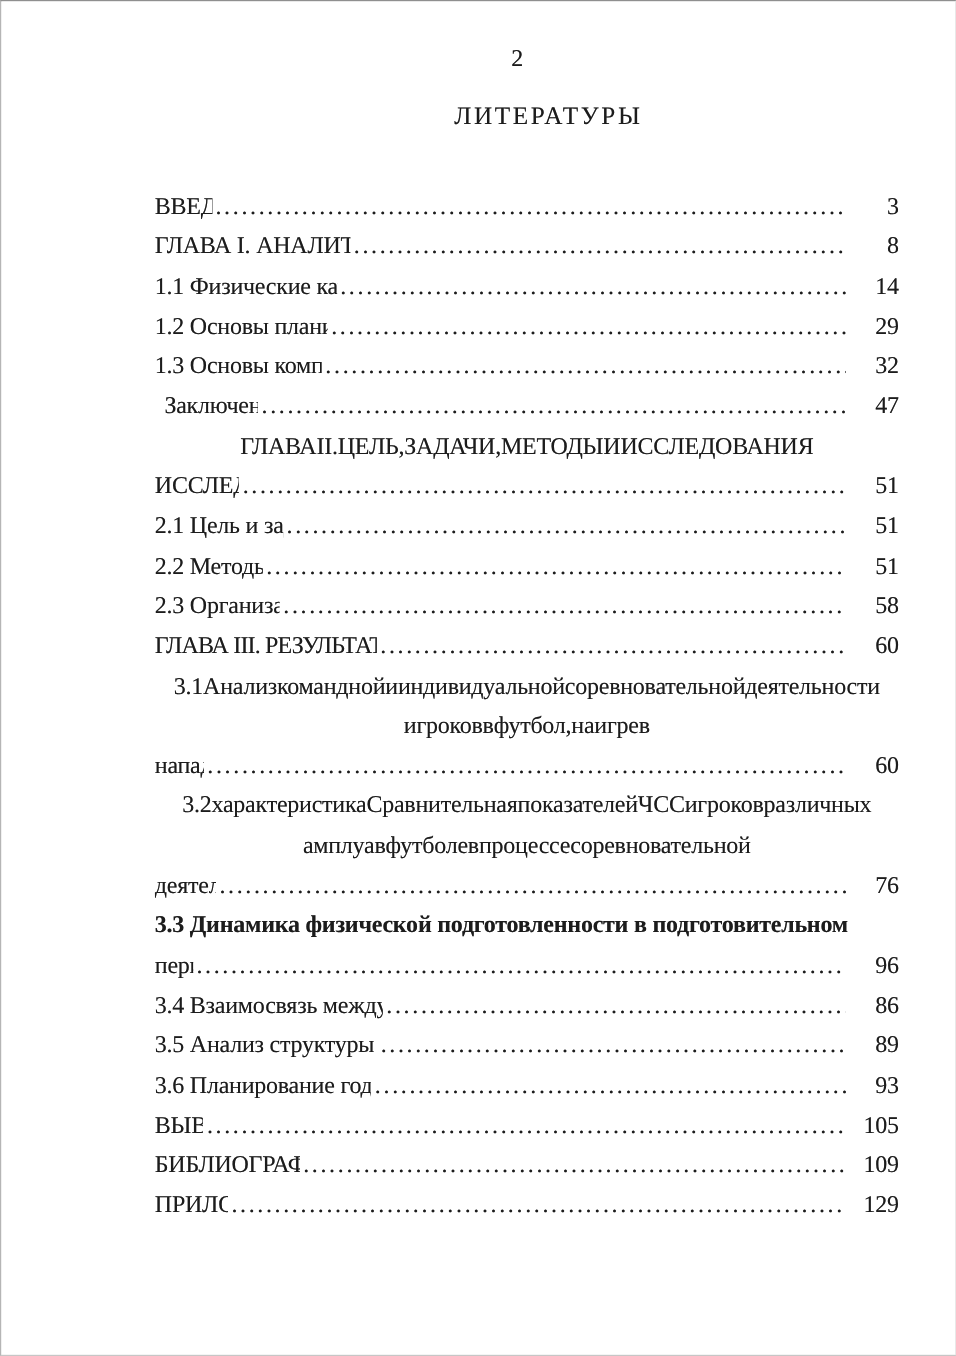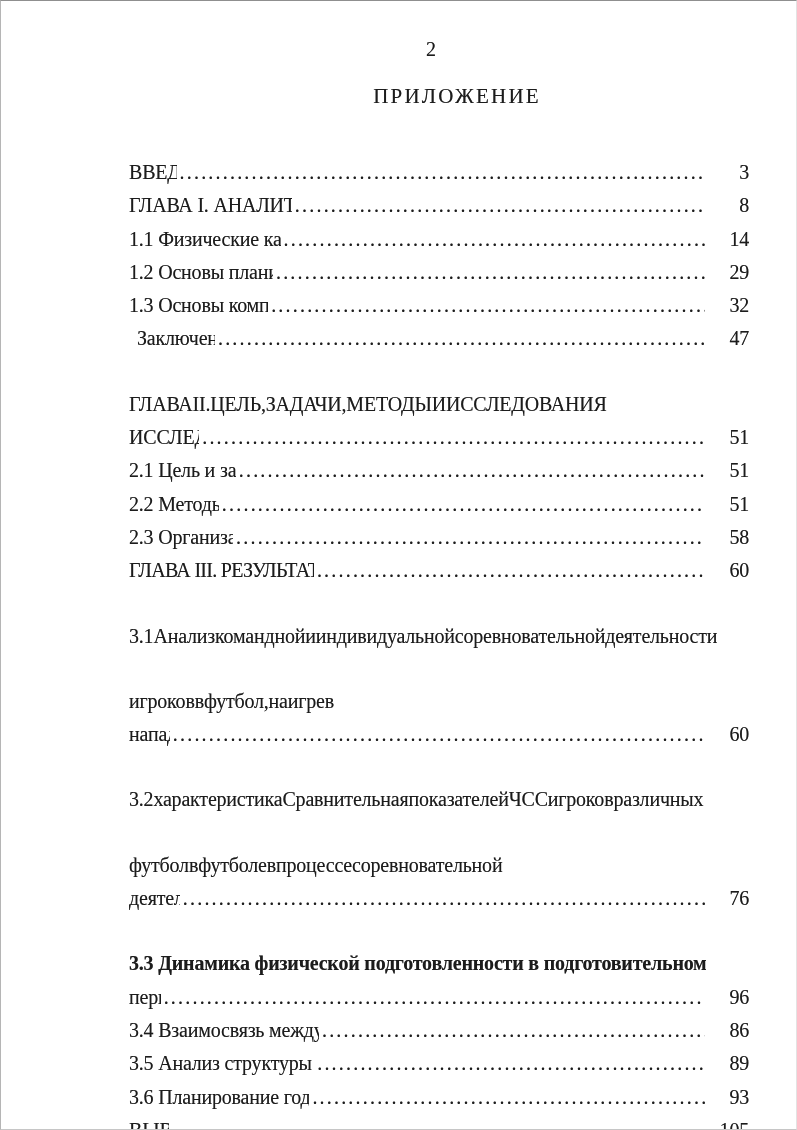--- a/index.html
+++ b/index.html
@@ -27,40 +27,40 @@
     font-size:21px;font-weight:normal;line-height:26px;
     text-align:center;letter-spacing:2.2px;
     transform:translateX(18px);
   }
   .toc{
     position:absolute;left:128px;top:155px;width:620px;
     font-size:20px;letter-spacing:-0.2px;
   }
   .entry{margin:0;}
   .preline{
-    display:flex;justify-content:flex-start;
-    white-space:nowrap;overflow:hidden;line-height:33.3px;margin-top:32px;
+    display:flex;justify-content:center;
+    white-space:nowrap;overflow:hidden;line-height:33.3px;
   }
   .preline.plain{display:block;font-weight:bold;}
   .row{display:flex;align-items:baseline;line-height:33.3px;}
   .row .text{flex:0 1 auto;min-width:0;overflow:hidden;white-space:pre;}
   .row .dots{
     flex:1 1 auto;min-width:0;overflow:hidden;white-space:nowrap;
     letter-spacing:2.2px;padding-left:3px;
   }
   .row .num{flex:0 0 auto;min-width:34px;padding-left:10px;text-align:right;}
   .row.tight .text{letter-spacing:-0.7px;}
   .row.indent .text{padding-left:8px;}
 </style>
 </head>
 <body>
 
 <div class="page">
   <div class="pagenum">2</div>
-  <h1 class="title">ПРИЛОЖЕНИЕ</h1>
+  <h1 class="title">ЛИТЕРАТУРЫ</h1>
   <div id="toc" class="toc">
       <div class="entry">
         <div class="row">
           <span class="text">ВВЕДЕНИЕ</span>
           <span class="dots">................................................................................................................................................................</span>
           <span class="num">3</span>
         </div>
       </div>
       <div class="entry">
         <div class="row">
@@ -169,21 +169,21 @@
         <div class="preline just">
           <span>3.2</span>
           <span>характеристика</span>
           <span>Сравнительная</span>
           <span>показателей</span>
           <span>ЧСС</span>
           <span>игроков</span>
           <span>различных</span>
         </div>
         <div class="preline just">
-          <span>футбол</span>
+          <span>амплуа</span>
           <span>в</span>
           <span>футболе</span>
           <span>в</span>
           <span>процессе</span>
           <span>соревновательной</span>
         </div>
         <div class="row">
           <span class="text">деятельности</span>
           <span class="dots">................................................................................................................................................................</span>
           <span class="num">76</span>

